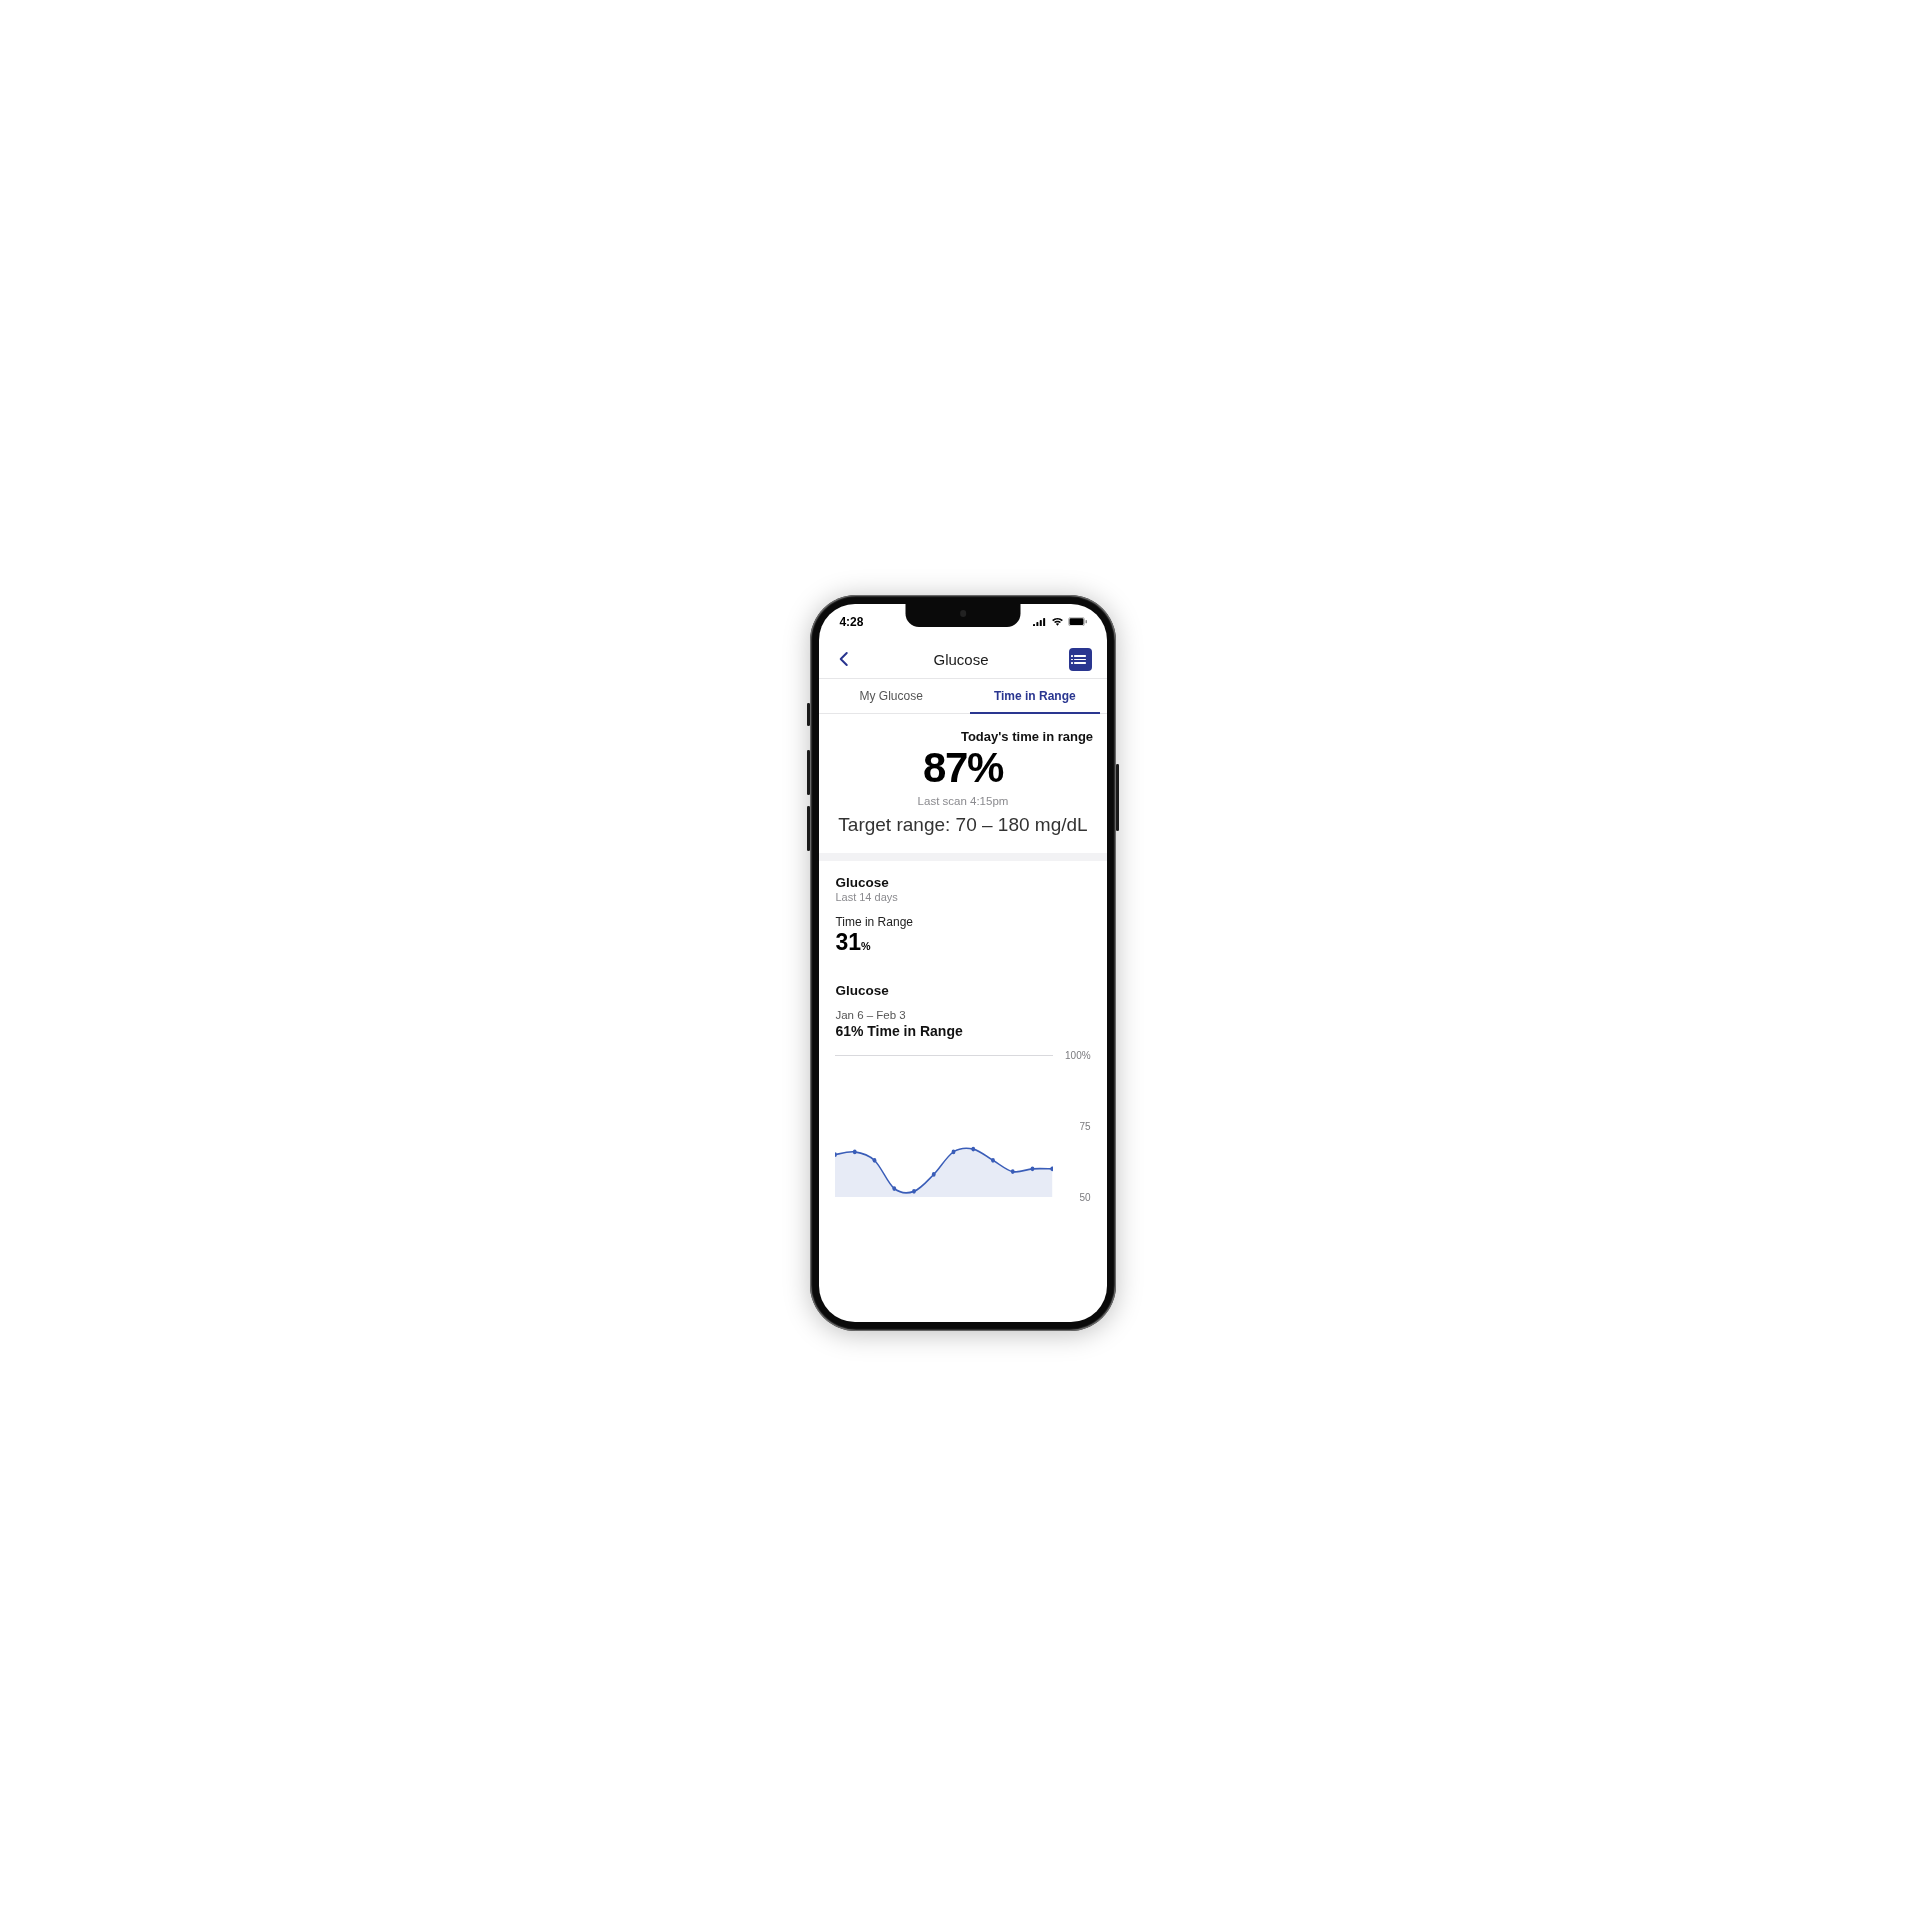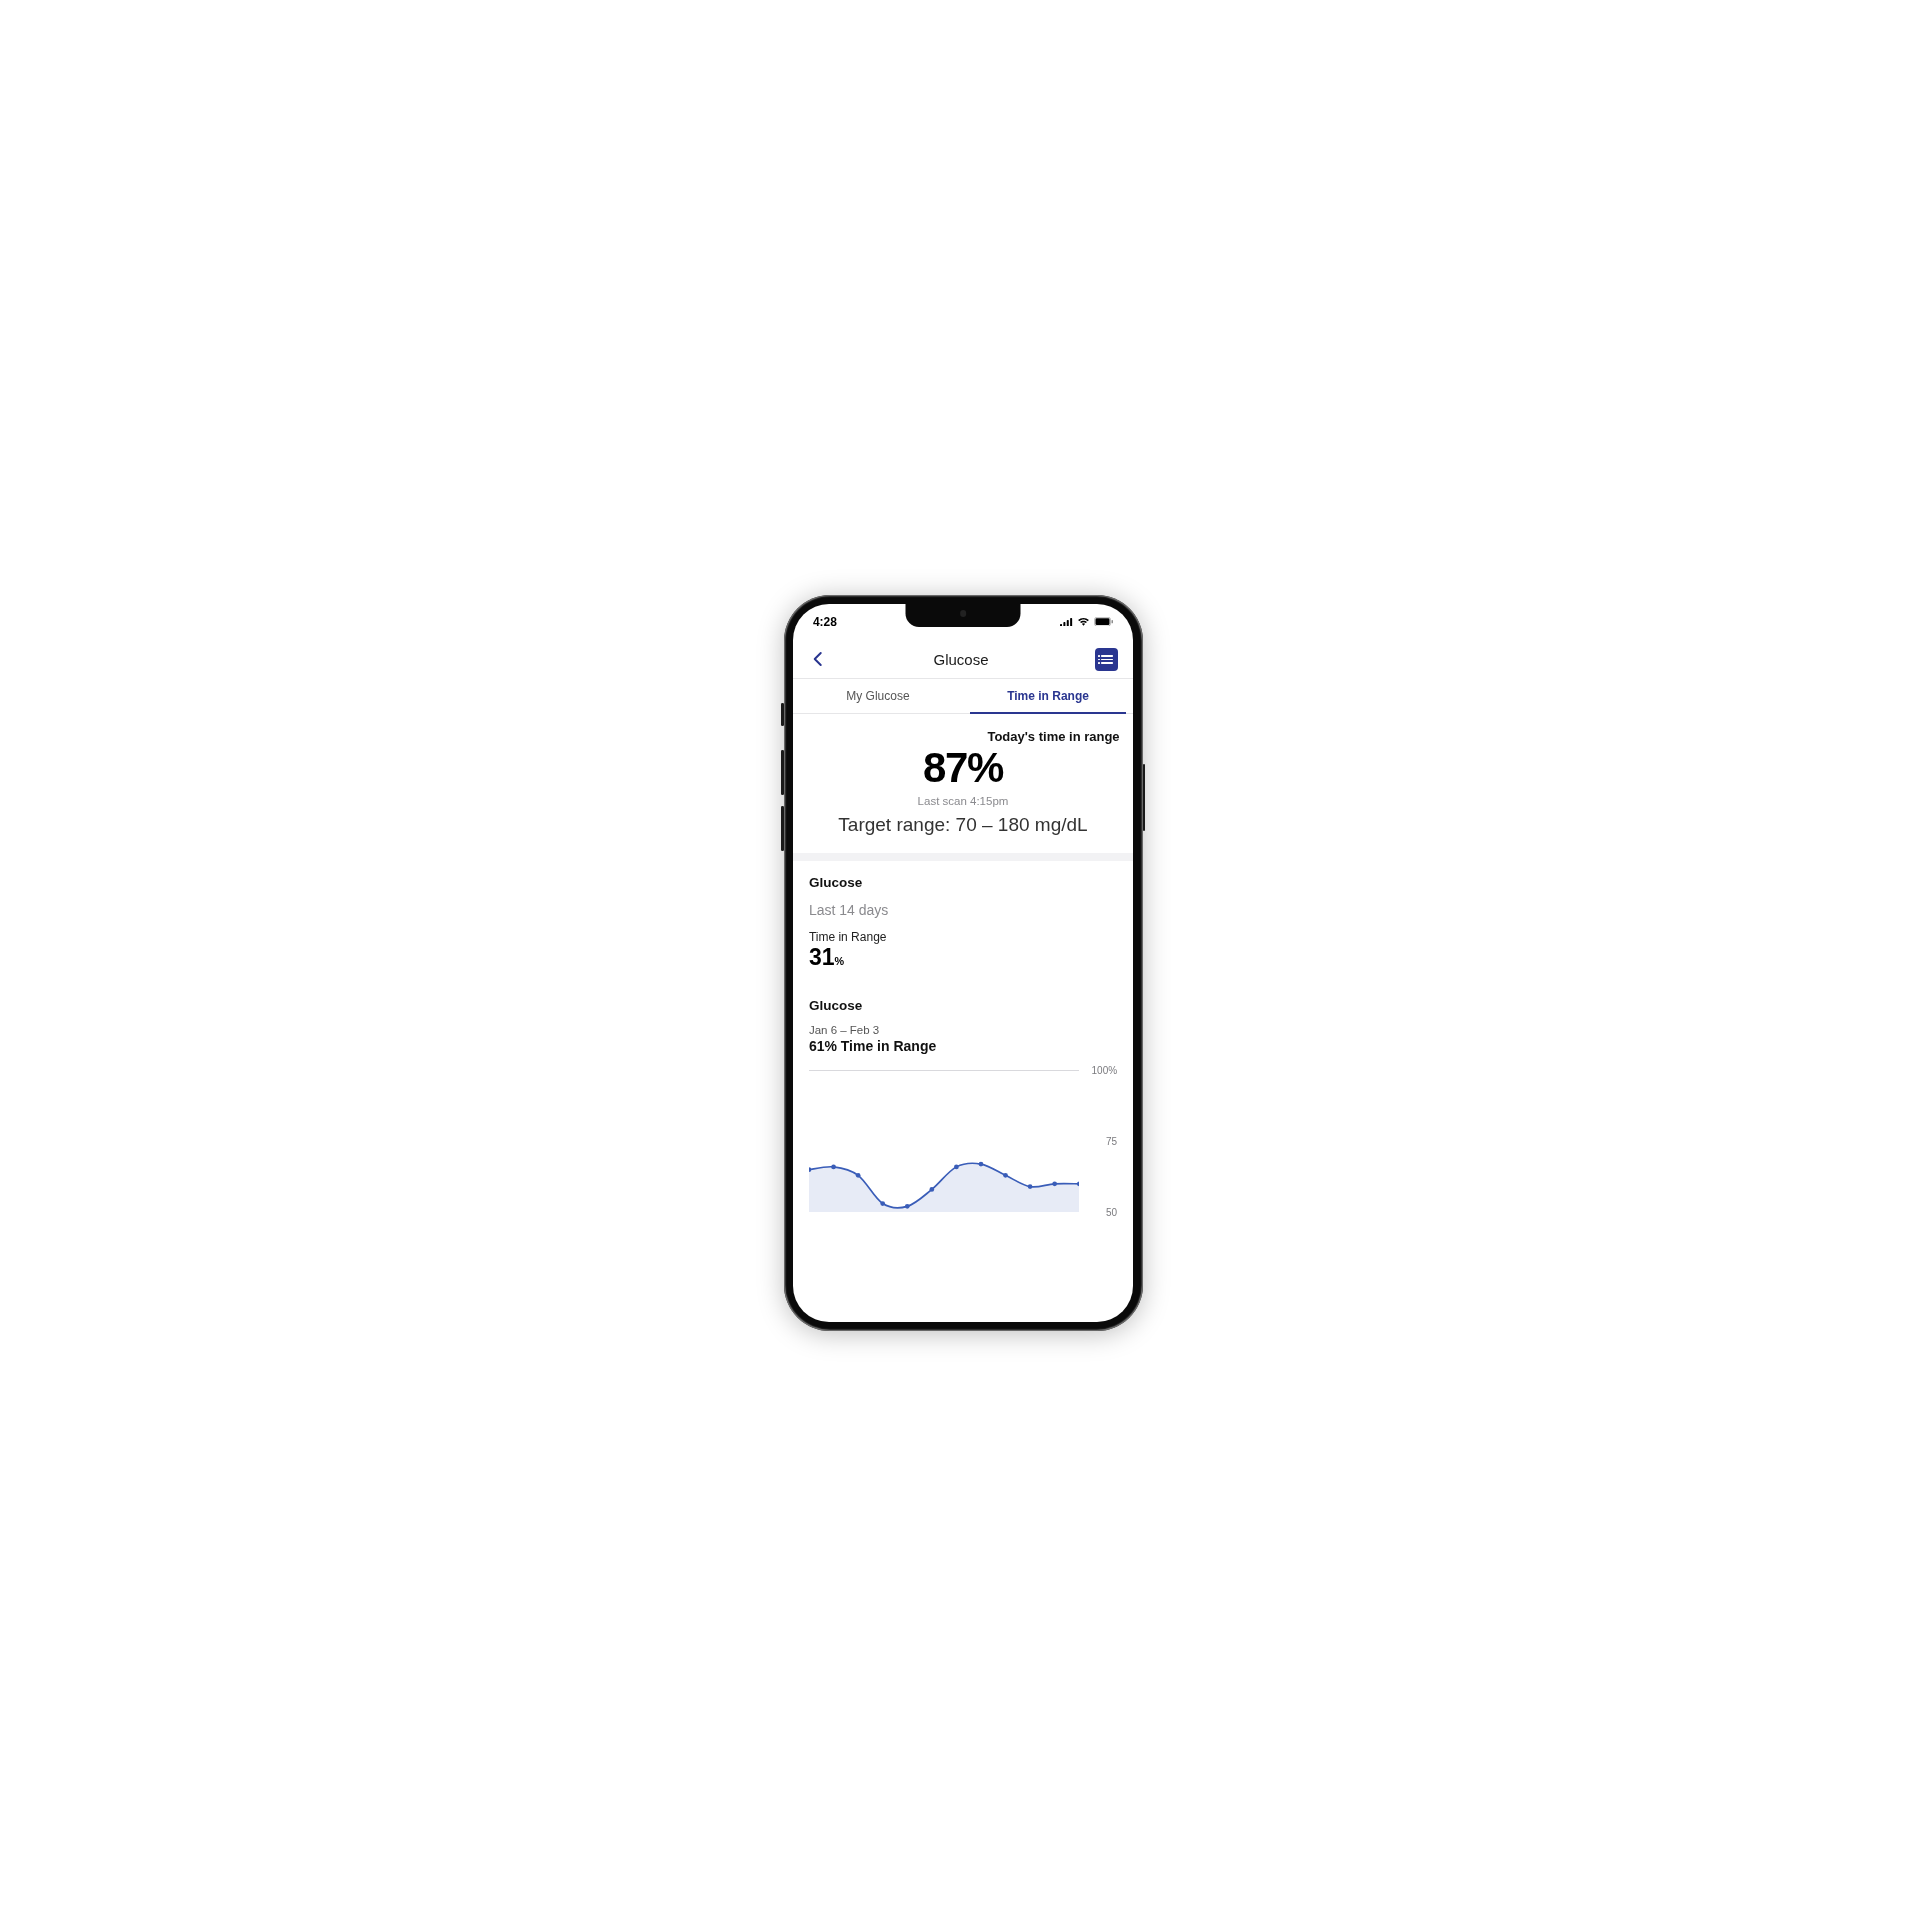--- a/index.html
+++ b/index.html
@@ -5,21 +5,21 @@
   * { box-sizing: border-box; margin: 0; padding: 0; }
   body {
     display: flex;
     justify-content: center;
     align-items: center;
     min-height: 100vh;
     background: #ffffff;
     font-family: -apple-system, BlinkMacSystemFont, "Segoe UI", Helvetica, Arial, sans-serif;
   }
   .frame {
-    width: 359px;
+    width: 306px;
     height: 736px;
     background: #0a0a0a;
     border-radius: 46px;
     padding: 9.4px;
     position: relative;
     box-shadow: inset 0 0 1.3px 1.3px #777, 0 2.7px 27px rgba(0,0,0,.25);
   }
   .side-btn { position: absolute; background: #1a1a1a; border-radius: 1.3px; }
   .sb-left1 { left: -2.7px; top: 108px; width: 2.7px; height: 23px; }
   .sb-left2 { left: -2.7px; top: 155px; width: 2.7px; height: 45px; }
@@ -138,21 +138,21 @@
   }
   .today-card .label1 { font-size: 13px; font-weight: 700; color: #111; text-align: right; }
   .today-card .value { font-size: 42px; font-weight: 900; color: #000; letter-spacing: -1.3px; line-height: 1.05; margin-top: 1.3px; }
   .today-card .scan { font-size: 11.5px; color: #8a8a8e; margin-top: 5.4px; }
   .today-card .range { font-size: 19px; color: #333; margin-top: 6.7px; }
   .gap { height: 8px; background: #f2f2f4; }
   .section {
     padding: 13.5px 16px;
   }
   .section .title { font-size: 13.5px; font-weight: 800; color: #111; }
-  .section .sub { font-size: 14px; color: #8a8a8e; margin-top: 12px; }
+  .section .sub { font-size: 11px; color: #8a8a8e; margin-top: 1px; }
   .section .metric-label { font-size: 12px; color: #222; margin-top: 12px; font-weight: 500;}
   .section .metric-value { font-size: 23px; font-weight: 900; color: #000; }
   .section .metric-value .pct { font-size: 10.8px; font-weight: 600; }
   .divider-section {
     background: #ecebee;
     padding: 16px 16px;
   }
   .divider-section .title { font-size: 16px; font-weight: 900; color: #111; }
   .lm-date { font-size: 11.5px; color: #555; margin-top: 10.8px; }
   .lm-tir { font-size: 14px; font-weight: 800; color: #111; margin-top: 2.7px; }

